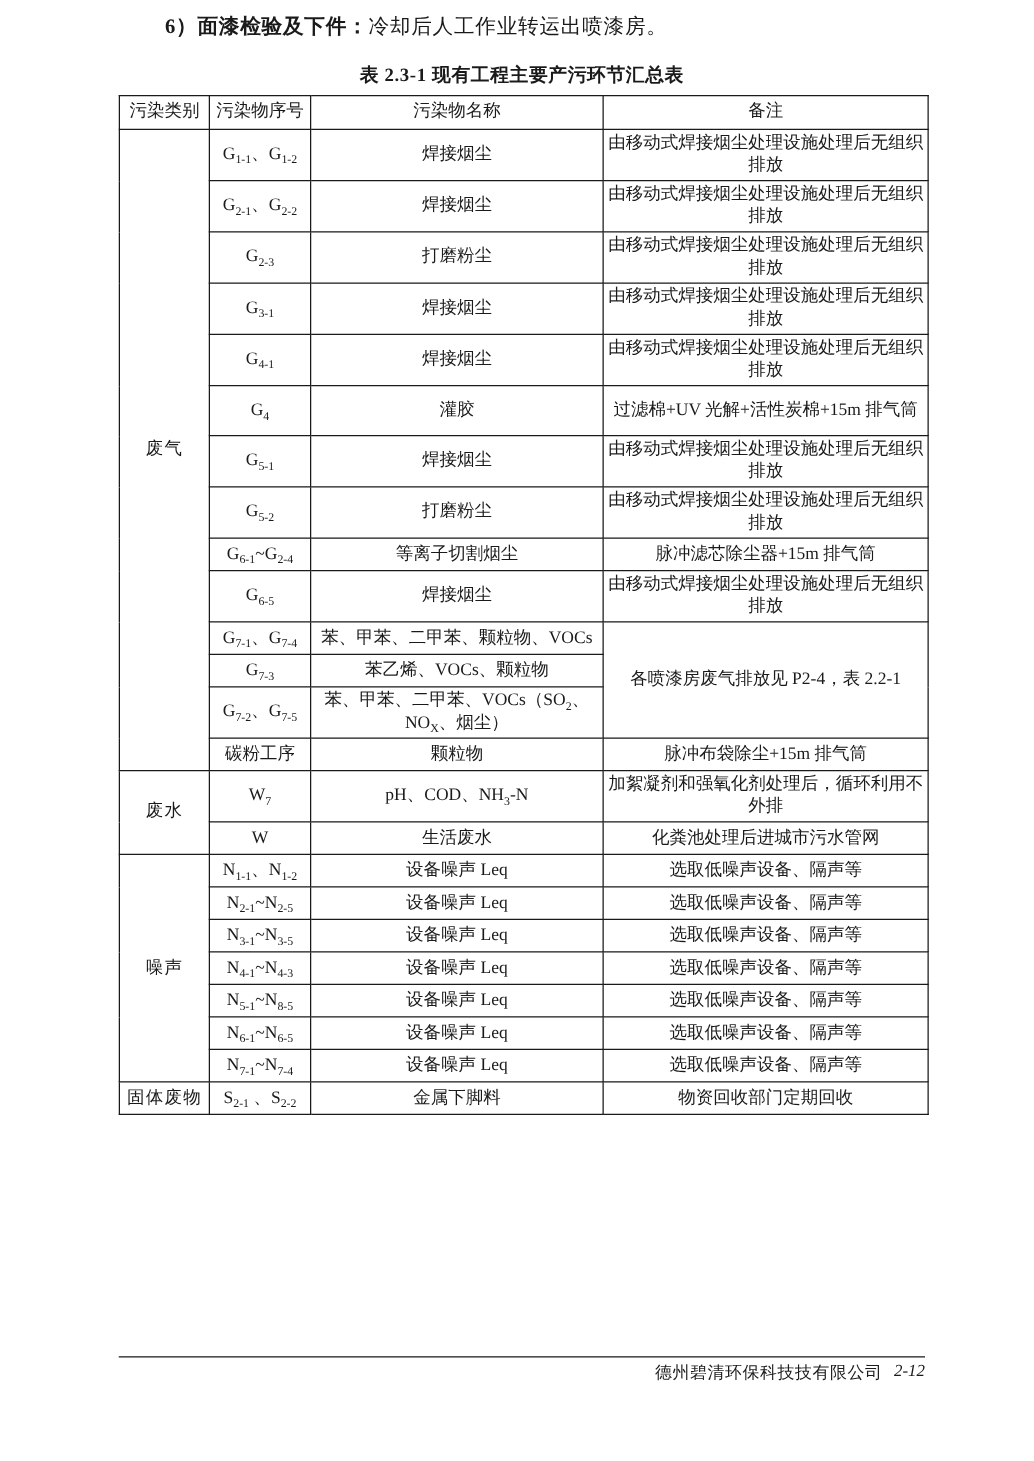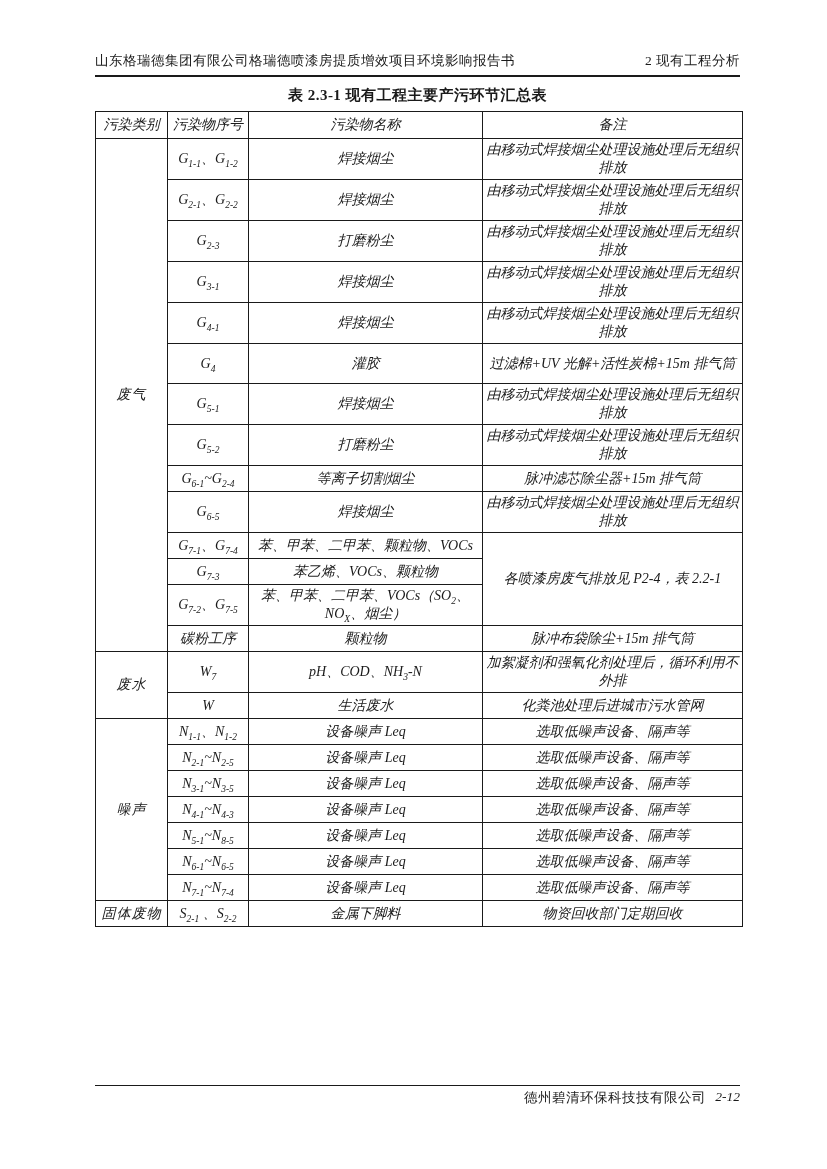--- a/index.html
+++ b/index.html
@@ -23,21 +23,20 @@
   .item-line b{letter-spacing:0.6px;}
   
   .table-title{
     margin-top:9px;margin-bottom:6px;text-align:center;
     font-weight:bold;font-size:15px;letter-spacing:0.5px;
   }
   
   table.pollution{
     border-collapse:collapse;table-layout:fixed;width:647px;
     font-size:14px;
-    font-style:italic;
   }
   table.pollution th,table.pollution td{
     border:1px solid #1a1a1a;text-align:center;vertical-align:middle;
     padding:2px 2px;line-height:18px;overflow:hidden;
   }
   table.pollution th{font-weight:normal;height:22px;}
   tr.h1{height:26px;}
   tr.h2{height:40px;}
   td.cat{letter-spacing:1px;}
   sub{font-size:9.5px;line-height:0;}
@@ -51,26 +50,25 @@
   }
   .page-footer .company{
     position:absolute;right:34px;top:3px;letter-spacing:0.5px;font-family:Liberation Mono, monospace;
   }
 </style>
 </head>
 <body>
 
 <div class="content">
 
-  <div class="page-header">
-    <span>山东格瑞德集团有限公司格瑞德喷漆房提质增效项目环境影响报告书</span>
-    <span>2 现有工程分析</span>
+
+
+  <div class="item-line">
+    <b>6）面漆检验及下件：</b><span>冷却后人工作业转运出喷漆房。</span>
   </div>
-
-
 
   <div class="table-title">表 2.3-1  现有工程主要产污环节汇总表</div>
 
   <table class="pollution">
     <colgroup>
       <col style="width:72px">
         <col style="width:81px">
         <col style="width:234px">
         <col style="width:260px">
     </colgroup>

